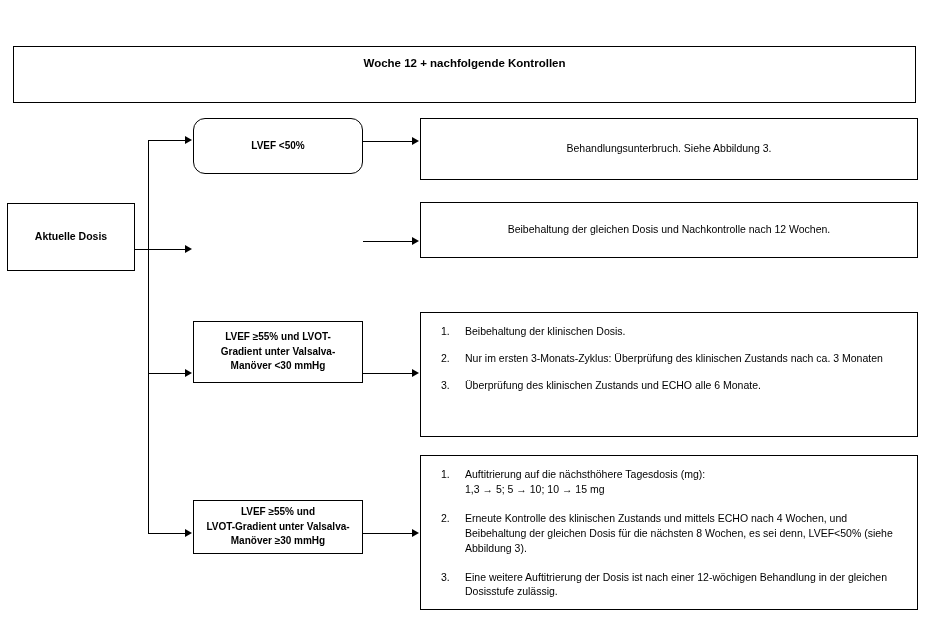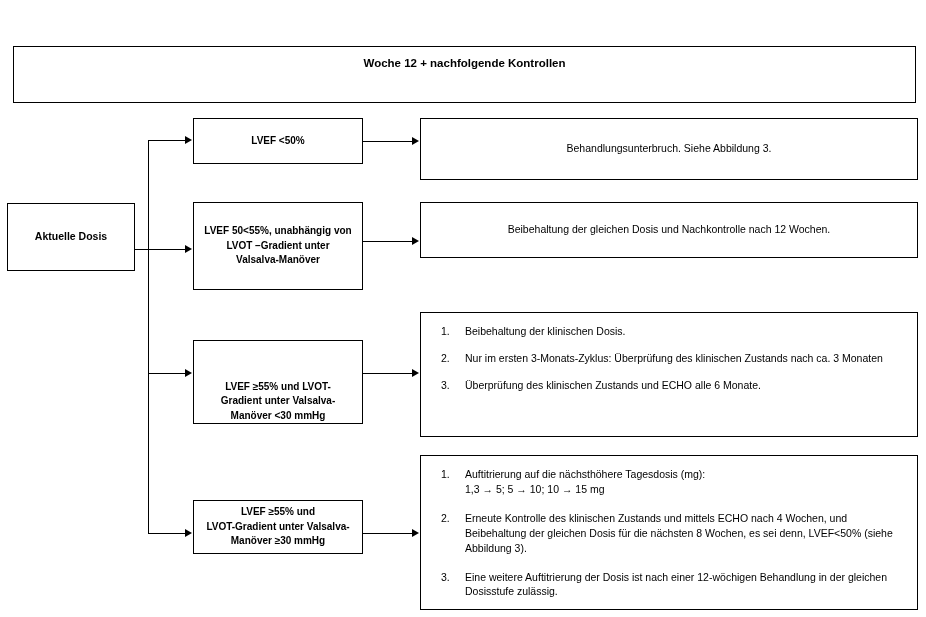--- a/index.html
+++ b/index.html
@@ -61,23 +61,23 @@
   
   .criterion {
     left: 193px;
     width: 170px;
   }
   .criterion .box-text {
     font-size: 10px;
     font-weight: bold;
     padding: 0 6px;
   }
-  #criterion-1 { top: 118px; height: 46px; }
+  #criterion-1 { top: 118px; height: 56px; border-radius: 12px; }
   #criterion-2 { top: 202px; height: 88px; }
-  #criterion-3 { top: 340px; height: 84px; align-items: flex-end; }
+  #criterion-3 { top: 321px; height: 62px; }
   #criterion-4 { top: 500px; height: 54px; }
   
   .outcome {
     left: 420px;
     width: 498px;
   }
   .outcome-simple .box-text {
     font-size: 10.5px;
     font-weight: normal;
   }
@@ -160,25 +160,20 @@
 
   <div class="line hline" style="left:147.5px; top:373px; width:38px;"></div>
   <div class="arrowhead" style="left:185px; top:369px;"></div>
 
   <div class="line hline" style="left:147.5px; top:533px; width:38px;"></div>
   <div class="arrowhead" style="left:185px; top:529px;"></div>
 
   <div class="box criterion" id="criterion-1">
     <span class="box-text">LVEF &lt;50%</span>
   </div>
-  <div class="box criterion" id="criterion-2">
-    <span class="box-text">LVEF 50&lt;55%, unabhängig von
-LVOT –Gradient unter
-Valsalva-Manöver</span>
-  </div>
   <div class="box criterion" id="criterion-3">
     <span class="box-text">LVEF ≥55% und  LVOT-
 Gradient unter Valsalva-
 Manöver &lt;30 mmHg</span>
   </div>
   <div class="box criterion" id="criterion-4">
     <span class="box-text">LVEF ≥55% und
 LVOT-Gradient unter Valsalva-
 Manöver ≥30 mmHg</span>
   </div>

